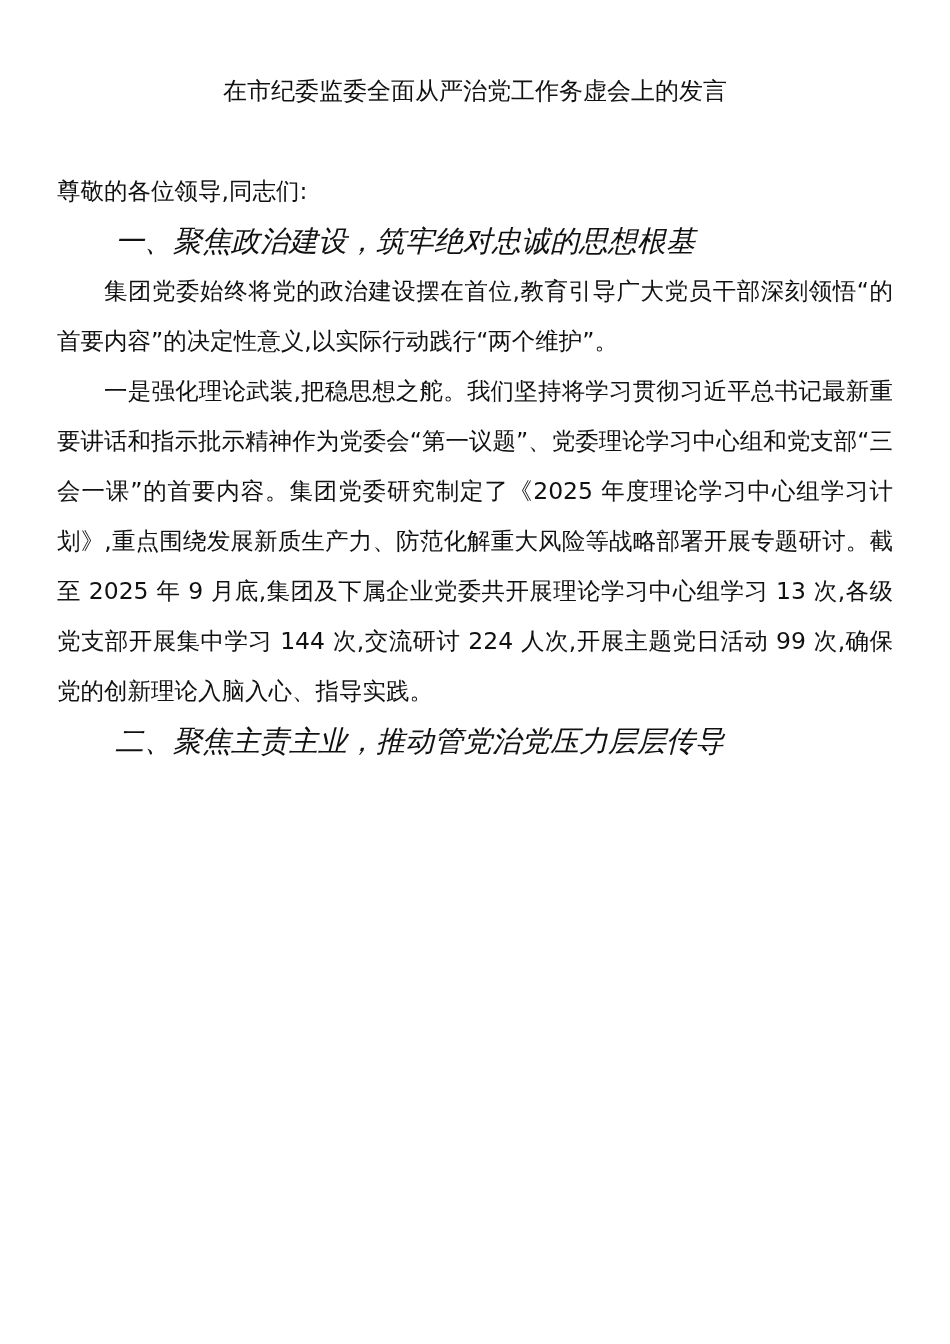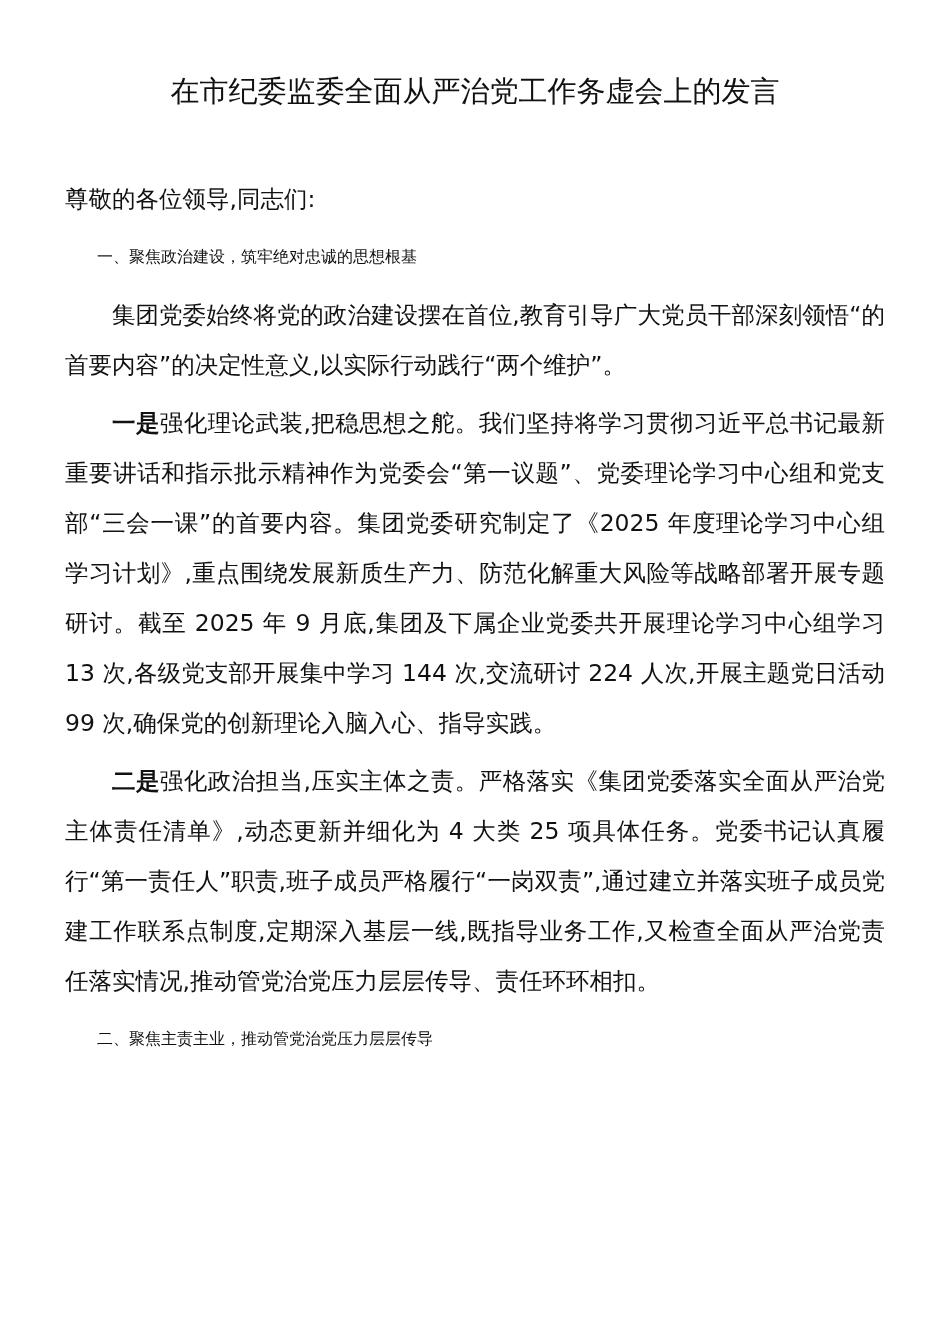--- a/index.html
+++ b/index.html
@@ -22,63 +22,63 @@
       width: 950px;
       height: 1344px;
       background: #ffffff;
     }
     .title {
       position: absolute;
       top: 66px;
       left: 0;
       width: 950px;
       text-align: center;
-      font-size: 29px;
+      font-size: 24px;
       line-height: 50px;
       letter-spacing: 0px;
       color: #111111;
       font-weight: normal;
       margin: 0;
     }
     .body-text {
       position: absolute;
       left: 57px;
       top: 166px;
       width: 836px;
       font-size: 23.5px;
       line-height: 50px;
       text-align: justify;
       color: #111111;
     }
     .body-text p {
-      margin: 8px;
+      margin: 0;
       padding: 0;
     }
     .indent {
       text-indent: 2em;
     }
     .heading {
       text-indent: 2em;
-      font-size: 16px;
+      font-size: 29px;
+      font-style: italic;
     }
     .bold-lead {
-      font-weight: bold;
+      font-weight: normal;
     }
   </style>
 </head>
 <body>
 
 <div class="page">
   <h1 class="title">在市纪委监委全面从严治党工作务虚会上的发言</h1>
 
   <div class="body-text">
     <p>尊敬的各位领导,同志们:</p>
 
     <p class="heading">一、聚焦政治建设，筑牢绝对忠诚的思想根基</p>
     <p class="indent">集团党委始终将党的政治建设摆在首位,教育引导广大党员干部深刻领悟“的首要内容”的决定性意义,以实际行动践行“两个维护”。</p>
 
     <p class="indent"><span class="bold-lead">一是</span><span>强化理论武装,把稳思想之舵。我们坚持将学习贯彻习近平总书记最新重要讲话和指示批示精神作为党委会“第一议题”、党委理论学习中心组和党支部“三会一课”的首要内容。集团党委研究制定了《2025 年度理论学习中心组学习计划》,重点围绕发展新质生产力、防范化解重大风险等战略部署开展专题研讨。截至 2025 年 9 月底,集团及下属企业党委共开展理论学习中心组学习 13 次,各级党支部开展集中学习 144 次,交流研讨 224 人次,开展主题党日活动 99 次,确保党的创新理论入脑入心、指导实践。</span></p>
 
-    <p class="indent"><span class="bold-lead">二是</span><span>强化政治担当,压实主体之责。严格落实《集团党委落实全面从严治党主体责任清单》,动态更新并细化为 4 大类 25 项具体任务。党委书记认真履行“第一责任人”职责,班子成员严格履行“一岗双责”,通过建立并落实班子成员党建工作联系点制度,定期深入基层一线,既指导业务工作,又检查全面从严治党责任落实情况,推动管党治党压力层层传导、责任环环相扣。</span></p>
 
     <p class="heading">二、聚焦主责主业，推动管党治党压力层层传导</p>
   </div>
 </div>
 
 </body></html>

